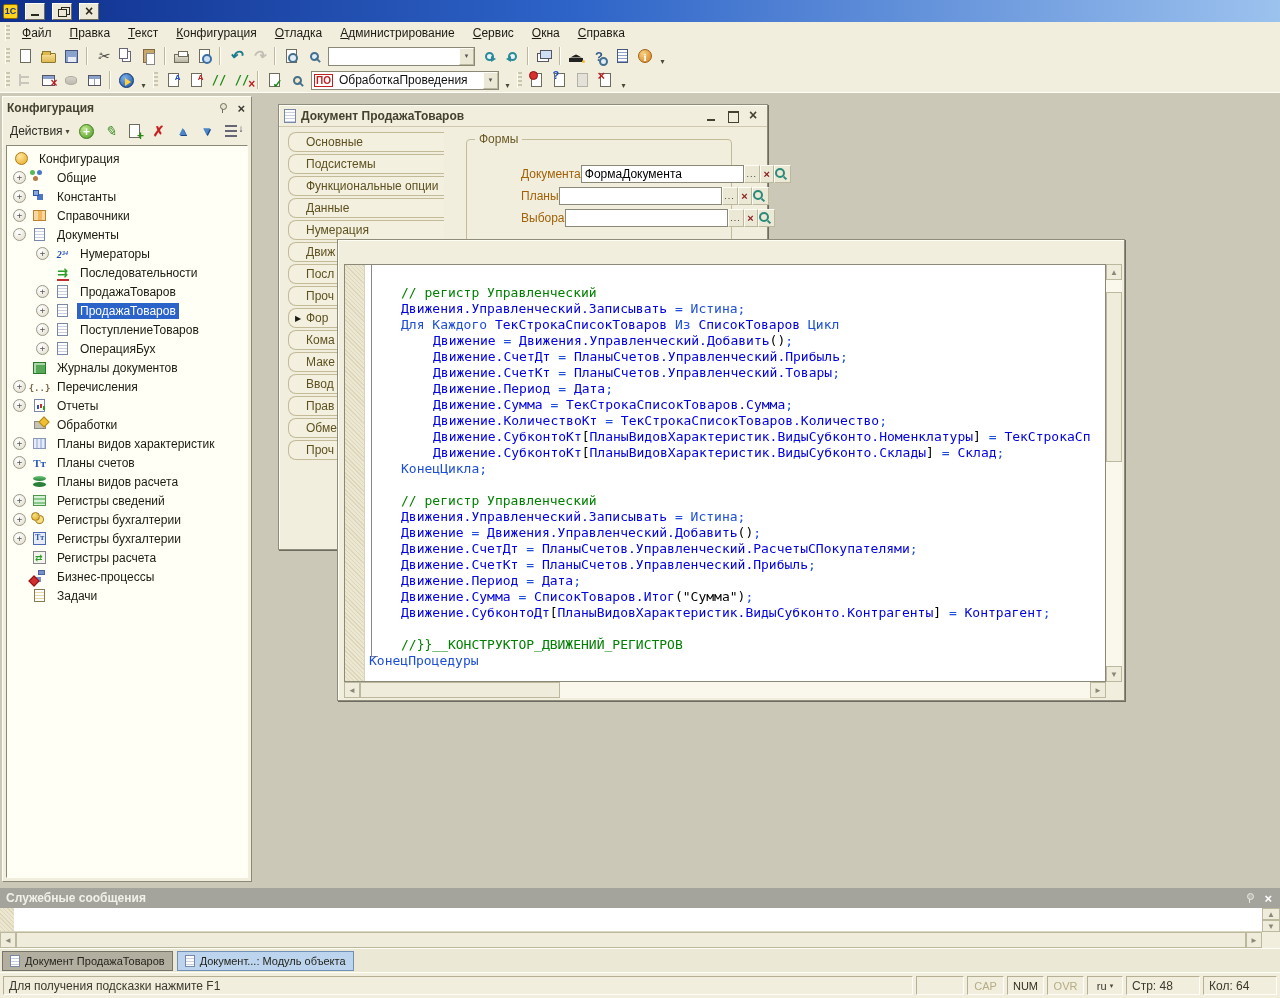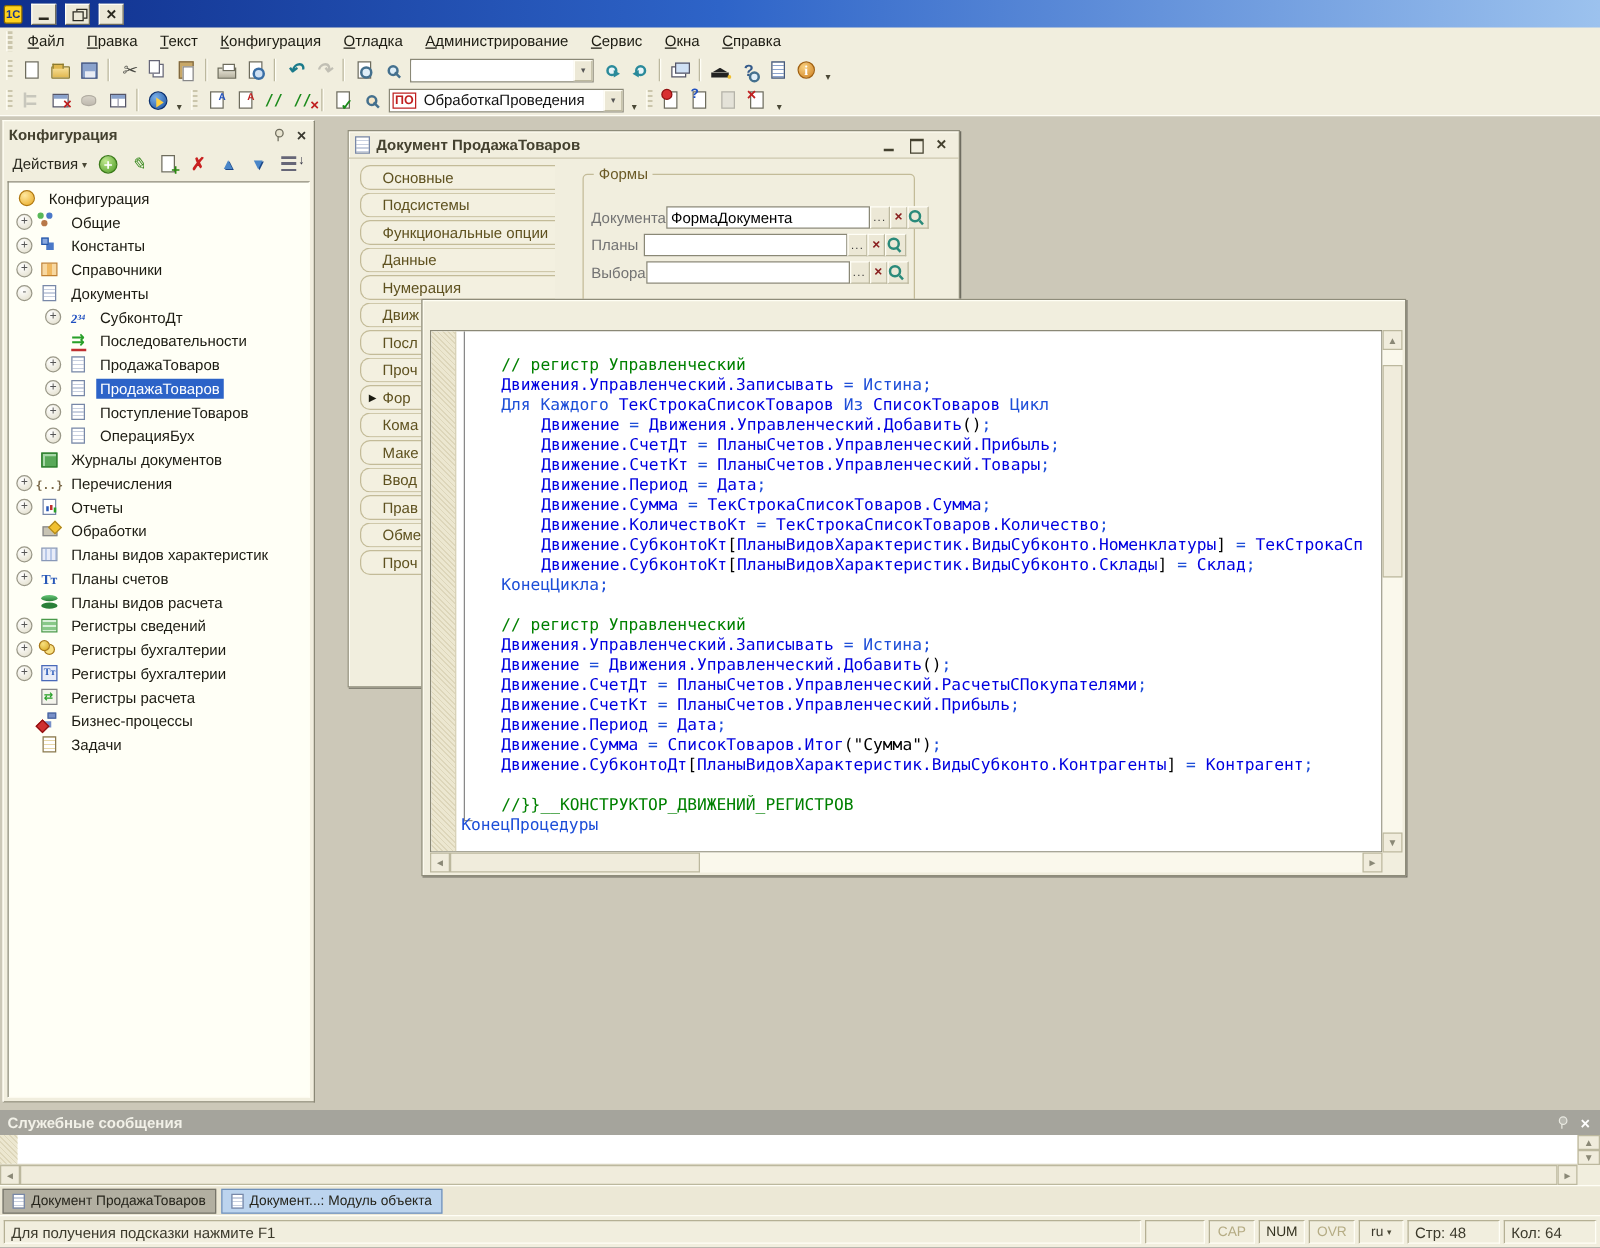--- a/index.html
+++ b/index.html
@@ -182,21 +182,21 @@
 
   
   .docwin{left:278px;top:11px;width:490px;height:446px;}
   .dtabs{position:absolute;left:9px;top:27px;width:156px;}
   .dtab{position:relative;height:20px;margin-bottom:2px;background:#f3f0e0;border:1px solid #c3bb98;border-right:none;
     border-radius:8px 0 0 8px;display:flex;align-items:center;padding-left:17px;font-size:12px;color:#5e511f;white-space:nowrap;overflow:hidden;}
   .tabmark{position:absolute;left:6px;font-size:8px;color:#1a1a10;}
   .fgroup{position:absolute;left:187px;top:34px;width:266px;height:400px;border:1px solid #c3bb98;border-radius:4px;}
   .fgroup .glabel{position:absolute;top:-8px;left:8px;background:#f1eede;padding:0 4px;color:#6b5a26;}
   .frow{position:absolute;left:6px;right:6px;height:19px;display:flex;align-items:center;}
-  .frow .flabel{width:62px;color:#737373;}
+  .frow .flabel{width:62px;color:#a16207;margin-left:48px;}
   .finput{flex:1;height:18px;background:#fff;border:1px solid #8a8876;font:12px "Liberation Sans",sans-serif;padding:0 3px;outline:none;}
   .fbtn{height:18px;background:#ece8d6;border:1px solid;border-color:#fffef6 #bcb89e #bcb89e #fffef6;
     display:flex;align-items:center;justify-content:center;flex:none;}
   .fb-dots{width:16px;font-size:9px;color:#333;letter-spacing:1px;}
   .fb-x{width:14px;color:#8a2020;font-weight:bold;font-size:11px;}
   .fb-mag{width:17px;position:relative;}
   .fb-mag::before{content:"";width:6px;height:6px;border:2px solid #2a8a7a;border-radius:50%;margin:-2px 2px 0 -2px;}
   .fb-mag::after{content:"";position:absolute;width:4px;height:2px;background:#2a8a7a;transform:rotate(45deg);right:3px;bottom:3px;}
 
   
@@ -485,21 +485,21 @@
             <span class="ti ti-doc">
               <i></i>
             </span>
             <span class="tlabel">Документы</span>
           </div>
           <div class="trow" style="padding-left: 29px;">
             <span class="exp">+</span>
             <span class="ti ti-num">
               <i></i>
             </span>
-            <span class="tlabel">СубконтоДт</span>
+            <span class="tlabel">Нумераторы</span>
           </div>
           <div class="trow" style="padding-left: 29px;">
             <span class="expspace"></span>
             <span class="ti ti-seq">
               <i></i>
             </span>
             <span class="tlabel">Последовательности</span>
           </div>
           <div class="trow" style="padding-left: 29px;">
             <span class="exp">+</span>

